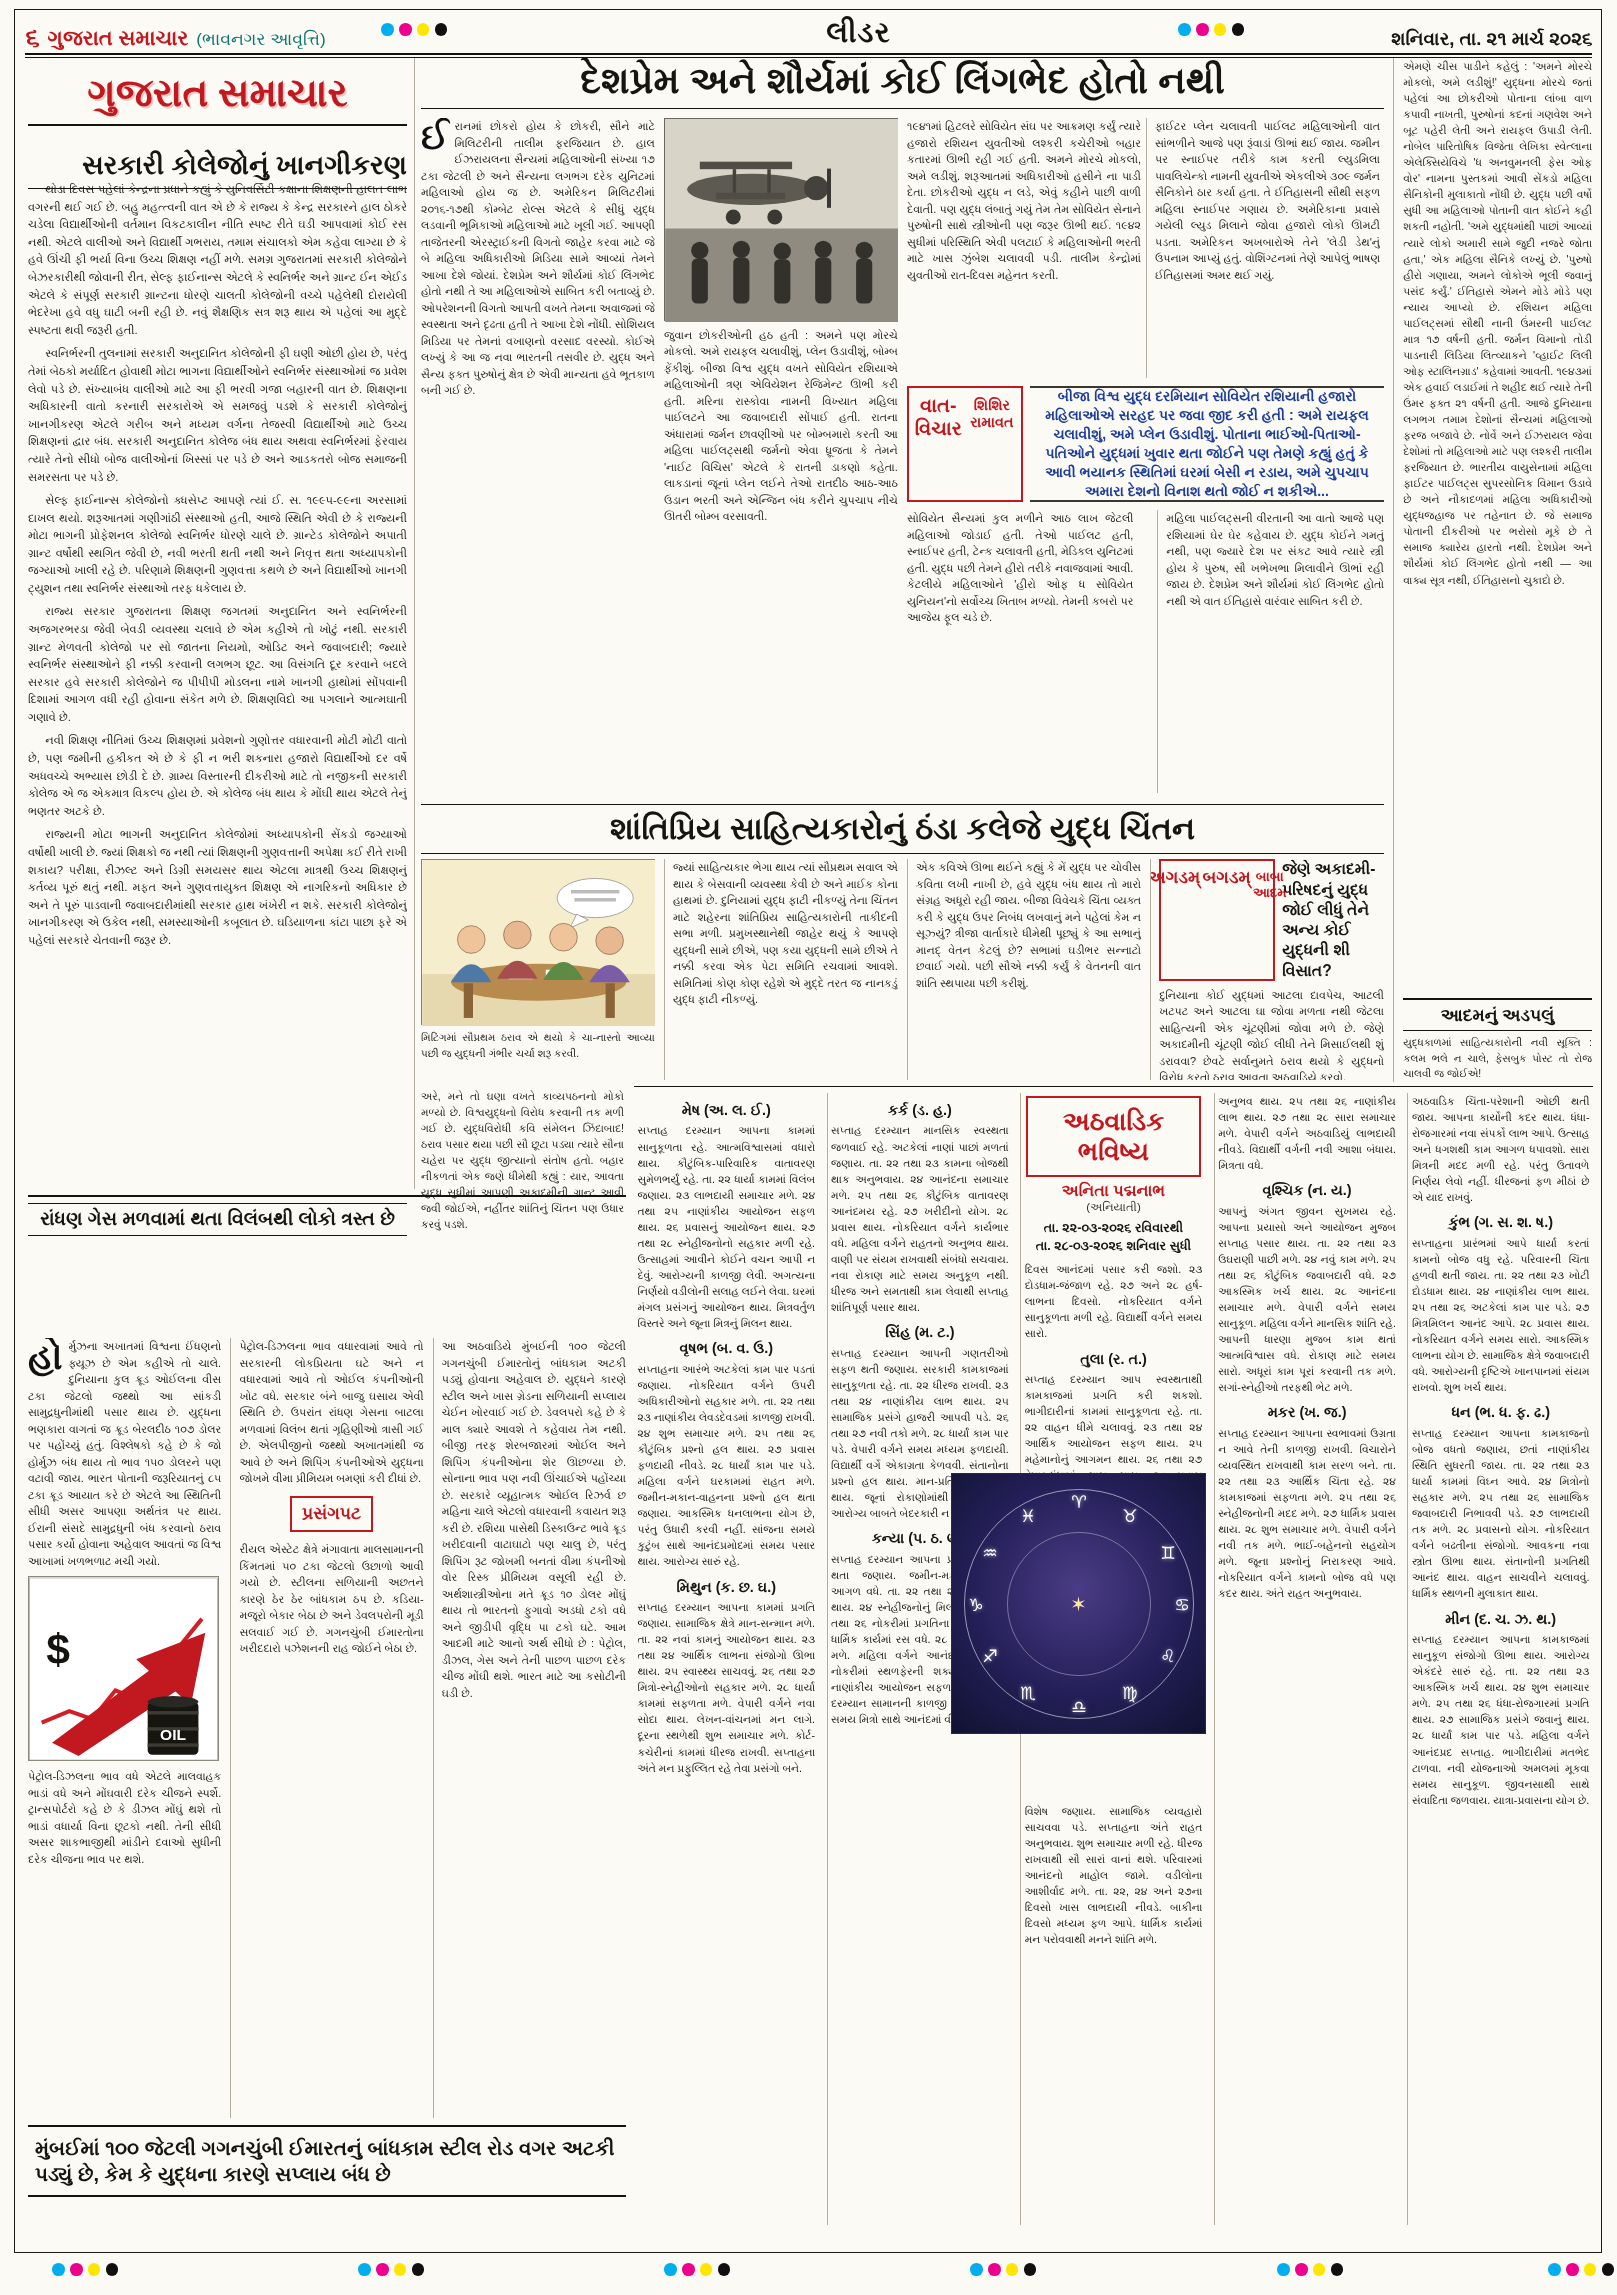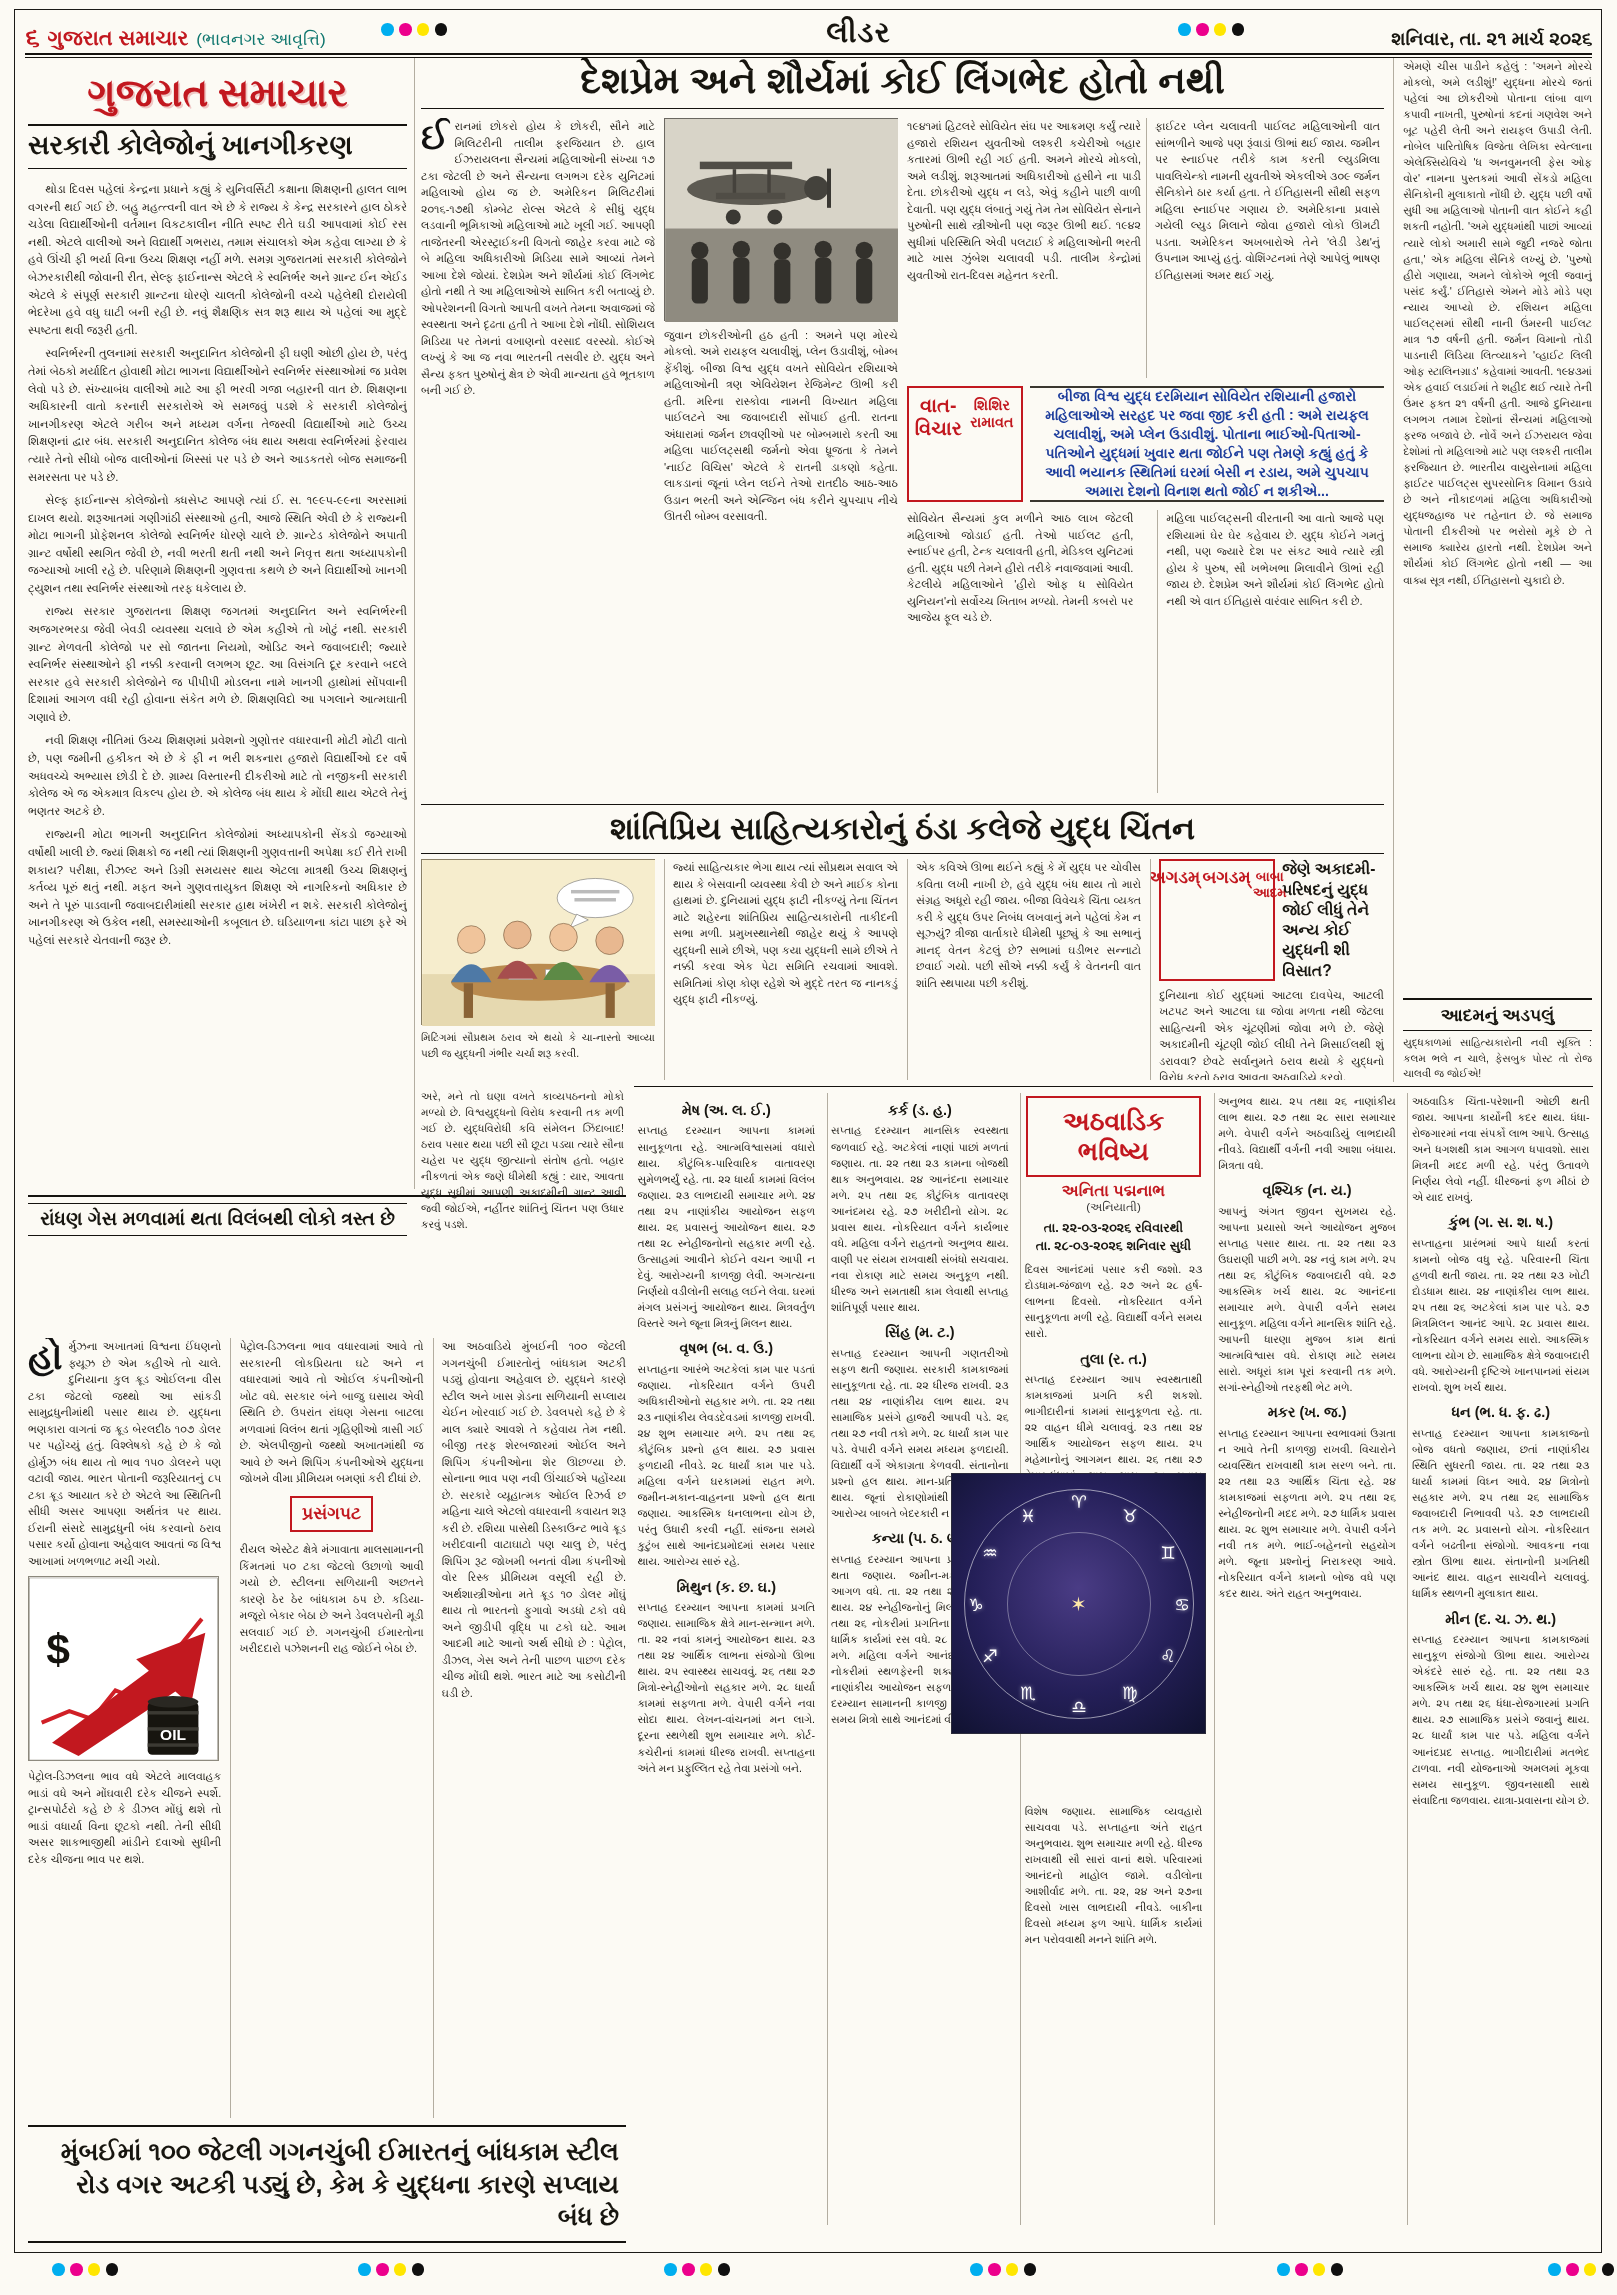--- a/index.html
+++ b/index.html
@@ -19,21 +19,21 @@
   .section{font-size:29px;font-weight:bold;letter-spacing:1.2px}
   .idate{font-size:18.5px;font-weight:bold}
   .hdr-rule{left:25.4px;top:53px;width:1567px;height:5.2px;border-top:2.3px solid #15130f;border-bottom:0.9px solid #15130f}
   
   .dots{position:absolute;display:flex;gap:5.2px}
   .dot{width:12.7px;height:12.7px;border-radius:50%}
   .dot.c{background:var(--cyan)}.dot.m{background:var(--magenta)}.dot.y{background:var(--yellow)}.dot.k{background:#101010}
   
   .masthead{left:28px;top:61px;width:379px;height:65px;display:flex;align-items:center;justify-content:center;border-bottom:2.9px double #15130f}
   .masthead span{font-family:"Liberation Serif","DejaVu Serif",serif;font-weight:bold;font-size:39px;color:var(--red);text-shadow:1.7px 1.7px 0 rgba(194,24,31,.22)}
-  .ed-title{left:28px;top:128px;width:379px;text-align:left;font-size:26.6px;font-weight:bold;border-bottom:1.4px solid #15130f;padding:2.3px 0 7px}
+  .ed-title{left:28px;top:148px;width:379px;text-align:right;font-size:26.6px;font-weight:bold;border-bottom:1.4px solid #15130f;padding:2.3px 0 7px}
   .ed-body{left:28px;top:181px;width:379px;height:1005px;font-size:11.3px;line-height:1.56}
   .vrule{border-left:0.9px solid var(--rule)}
   .rule-left{left:414px;top:58px;width:0;height:1131px}
   
   .lead-hl{left:421px;top:60px;width:963px;text-align:center;font-size:37px;font-weight:bold;border-bottom:1.4px solid #15130f;padding-bottom:5.8px}
   .lead-body{left:421px;top:118px;width:963px;height:675px;display:flex;gap:9.2px}
   .lead-col{width:234px;overflow:hidden}
   .photo{width:234px;height:203px;border:0.6px solid #6b6861;margin-bottom:5.8px;background:#cfccc2}
   .cols34{width:477px;display:flex;flex-direction:column;gap:8px}
   .row-top{display:flex;gap:5px;height:260px;overflow:hidden}
@@ -61,21 +61,21 @@
   .subhl{flex:1;font-size:15.6px;font-weight:bold;line-height:1.3;display:flex;align-items:center}
   .satire-cont{left:421px;top:1088px;width:203px;height:236px;overflow:hidden;font-size:10.7px}
   
   .hormuz-top{left:28px;top:1195px;width:598px;border-top:2.3px double #15130f;padding-top:5.8px}
   .kicker{width:379px;border-top:1.2px solid #15130f;border-bottom:1.2px solid #15130f;padding:4.6px 2.3px;font-size:19px;font-weight:bold;text-align:center}
   .hormuz-hl{width:379px;text-align:center;font-size:31px;font-weight:bold;line-height:1.18;padding:7px 0 3.5px}
   .hormuz-body{left:28px;top:1338px;width:598px;height:780px;display:flex;gap:9.2px;overflow:hidden}
   .hcol{width:194px;overflow:hidden}
   .chart{width:191px;height:185px;margin:7px 0;border:0.6px solid #8c887c;background:#fff}
   .prasang{border:2.3px double var(--red);color:var(--red);font-weight:bold;font-size:17.3px;text-align:center;padding:5.8px 10.4px;width:fit-content;margin:9.2px auto}
-  .banner{left:28px;top:2125px;width:598px;border-top:2.3px double #15130f;border-bottom:2.3px double #15130f;padding:8px 7px;font-size:25px;font-weight:bold;text-align:right;line-height:1.3}
+  .banner{left:28px;top:2125px;width:598px;border-top:2.3px double #15130f;border-bottom:2.3px double #15130f;padding:8px 7px;font-size:20px;font-weight:bold;text-align:left;line-height:1.3}
   
   .horo{left:634px;top:1086px;width:959px;height:1139px;border-top:1.4px solid #15130f;display:flex;gap:8px;padding-top:5.8px}
   .hocol{flex:1;overflow:hidden;padding:0 3.5px}
   .sign-head{font-weight:bold;font-size:14.4px;text-align:center;margin:9.2px 0 3.5px}
   .sign-body{font-size:10.7px;line-height:1.5;text-align:justify}
   .bhav-box{border:2.3px double var(--red);color:var(--red);text-align:center;font-weight:bold;font-size:25.4px;line-height:1.15;padding:9.2px 3.5px;margin:3.5px 1.2px}
   .astro{color:var(--red);font-weight:bold;font-size:16px;text-align:center;margin-top:5px}
   .astro-note{font-size:11.6px;text-align:center;color:#333}
   .fdates{font-size:12.7px;font-weight:bold;text-align:center;margin:5.8px 0;line-height:1.4}
   .wheel{left:317px;top:386px;width:255px;height:261px;background:radial-gradient(circle at 50% 44%,#4a3c85 0%,#241f58 55%,#101230 100%);border:0.6px solid #2a2a3a;z-index:3}

